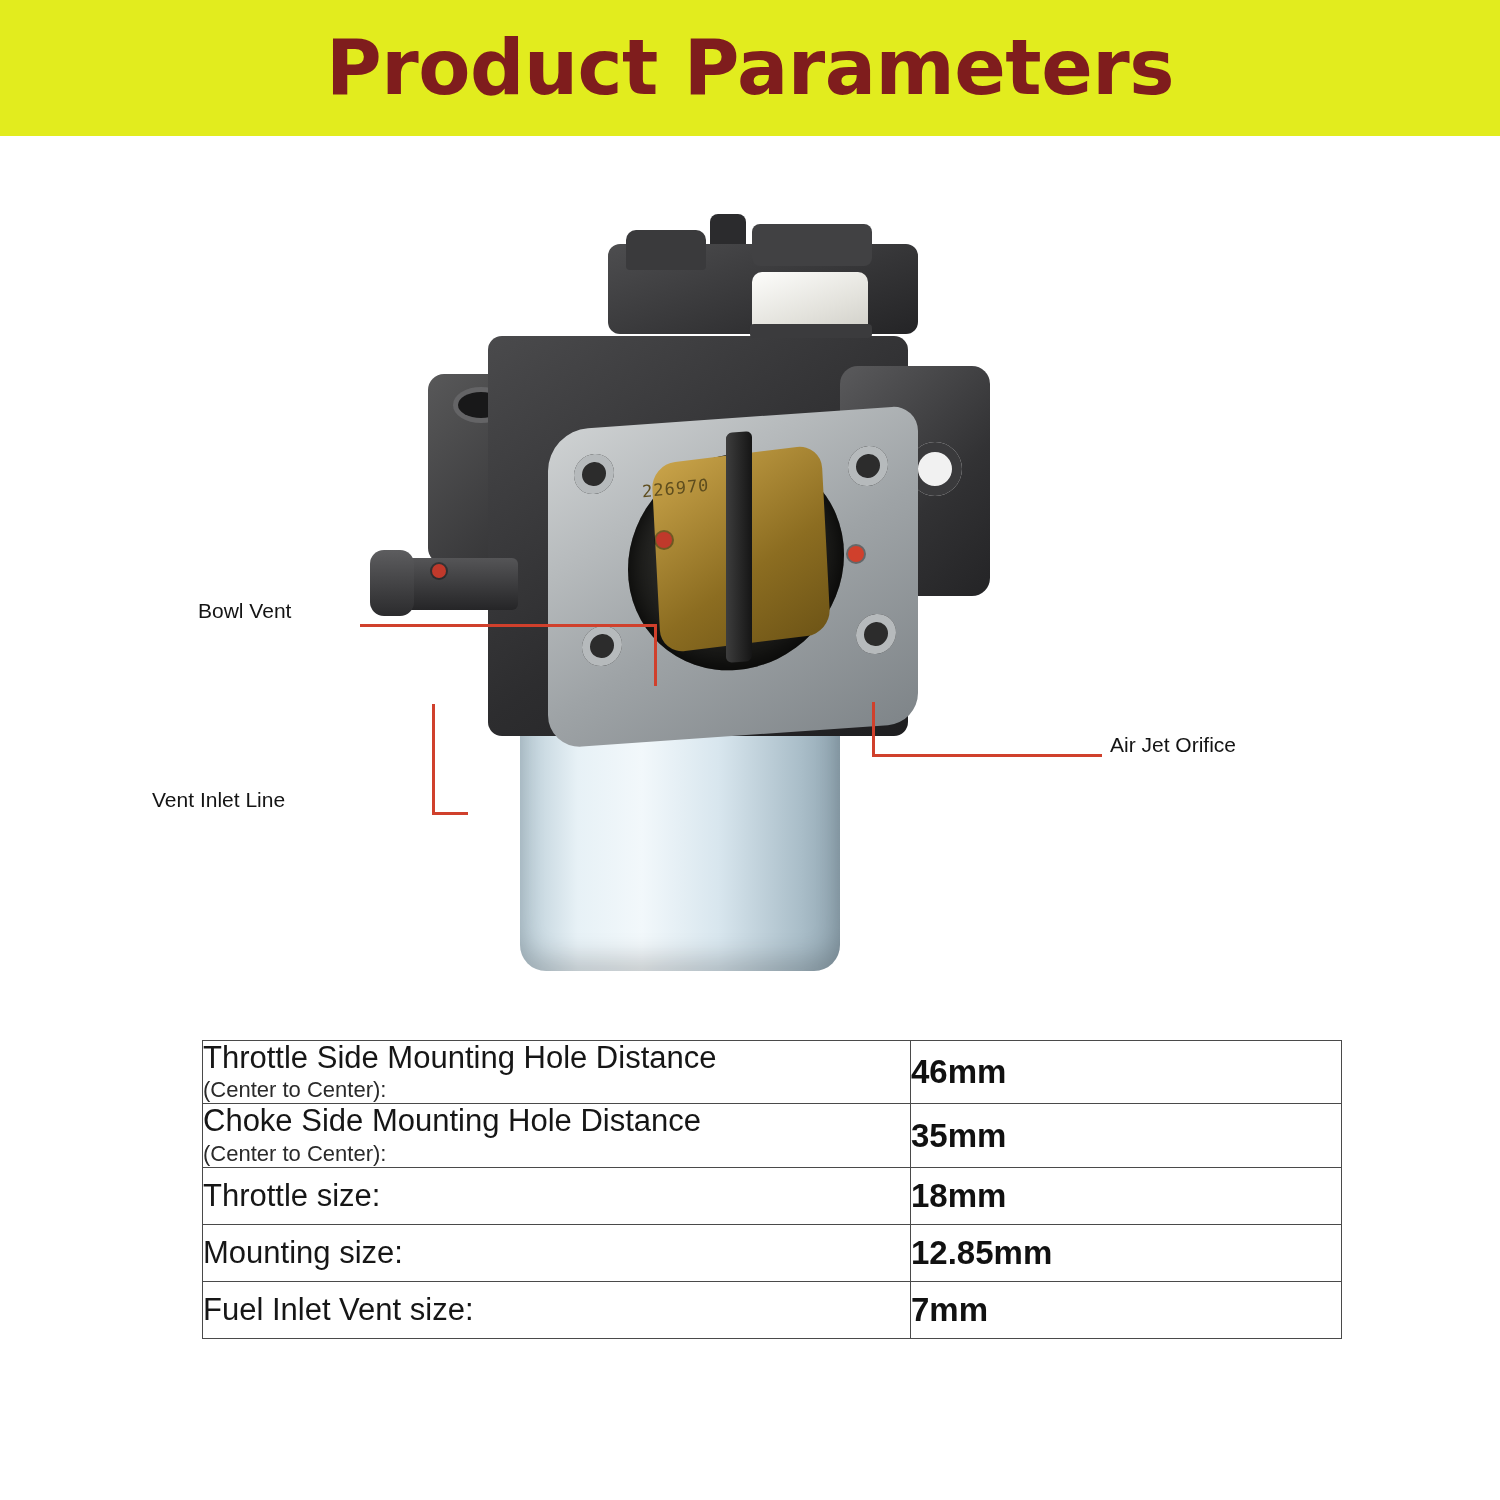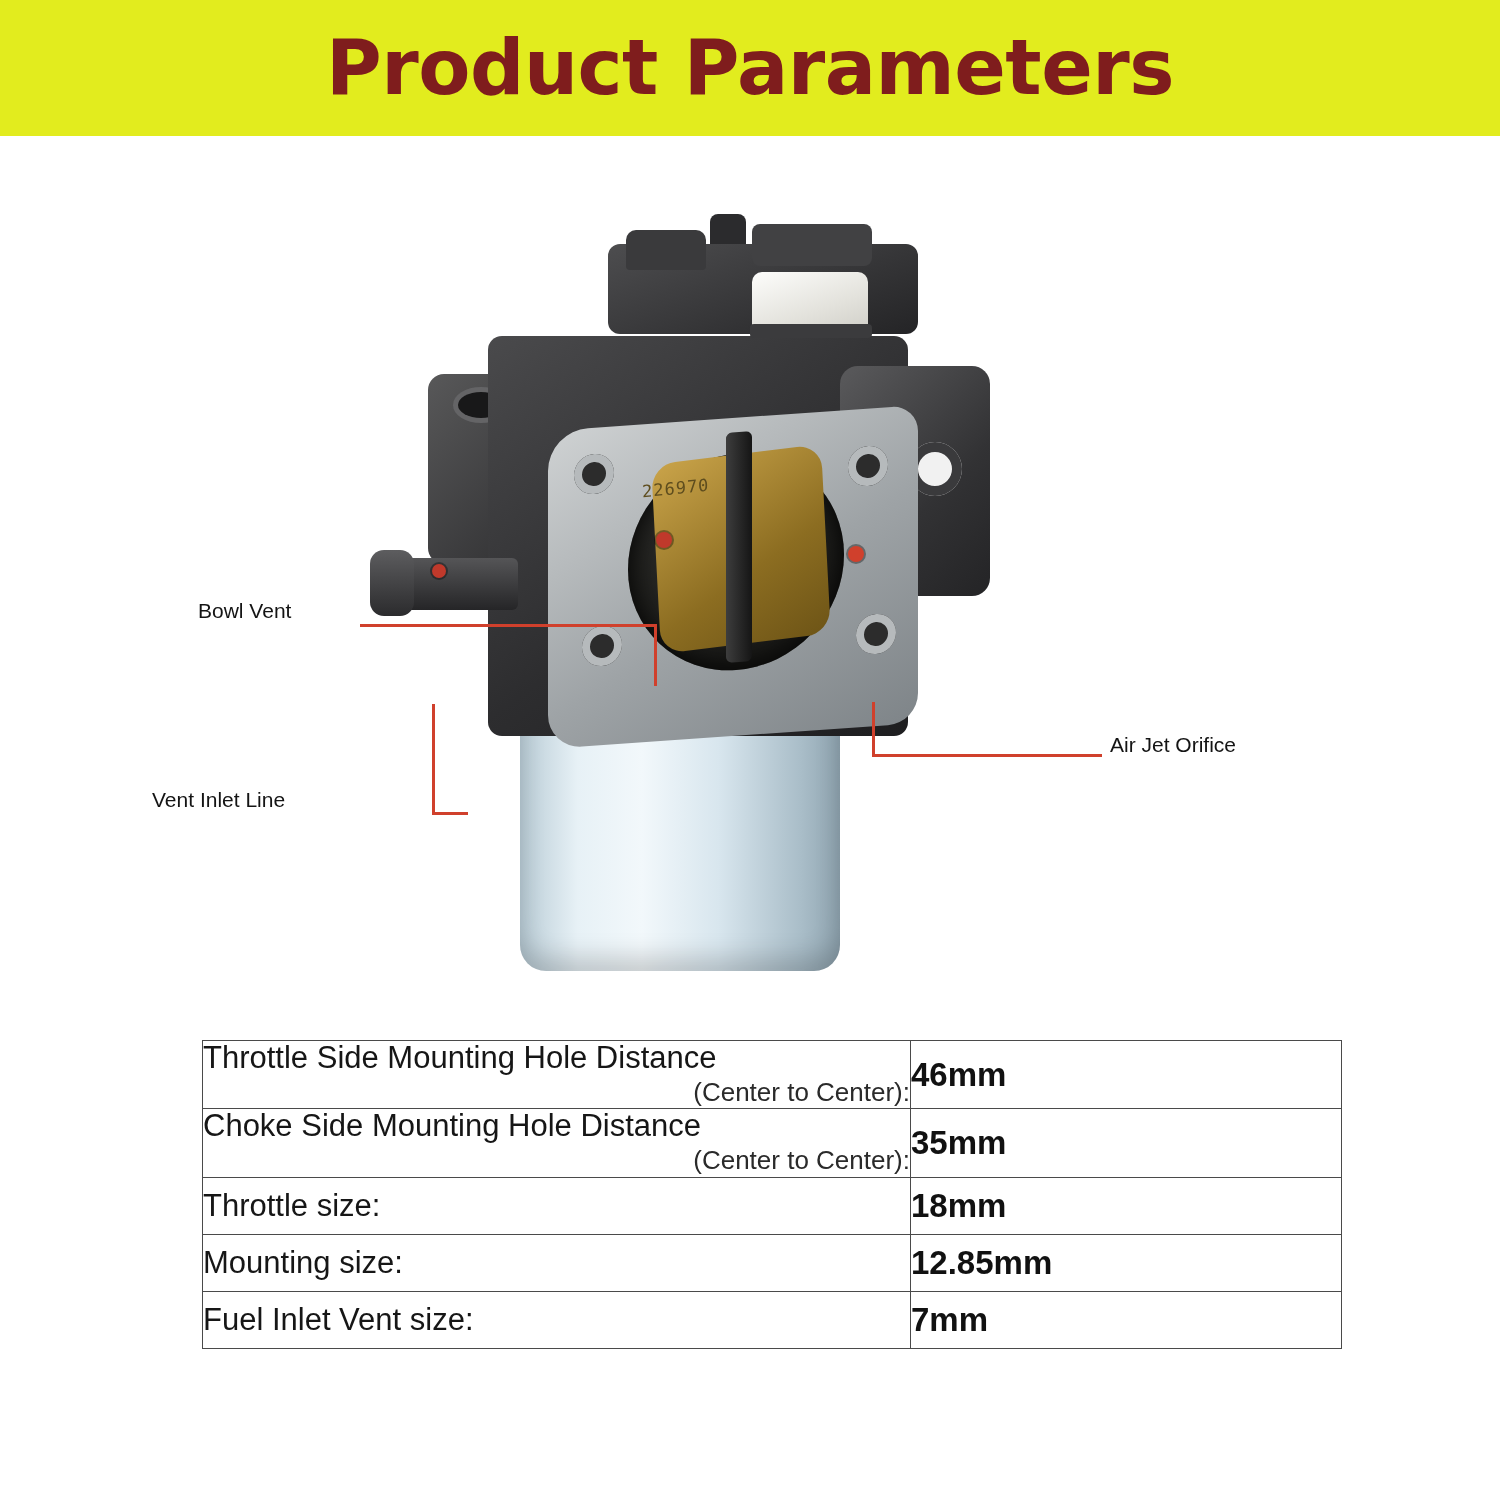--- a/index.html
+++ b/index.html
@@ -346,25 +346,24 @@
     font-size: 33px;
     font-weight: bold;
     color: #111;
   }
   .name-main {
     font-size: 31px;
     color: #161616;
     line-height: 1.1;
   }
   .name-sub {
-    font-size: 26px;
+    font-size: 22px;
     color: #2a2a2a;
     line-height: 1.2;
     margin-top: 2px;
-    text-align: right;
   }
 </style>
 </head>
 <body>
 
 <div class="banner">
   <div class="banner-title">Product Parameters</div>
 </div>
 
 <div class="product-area">

